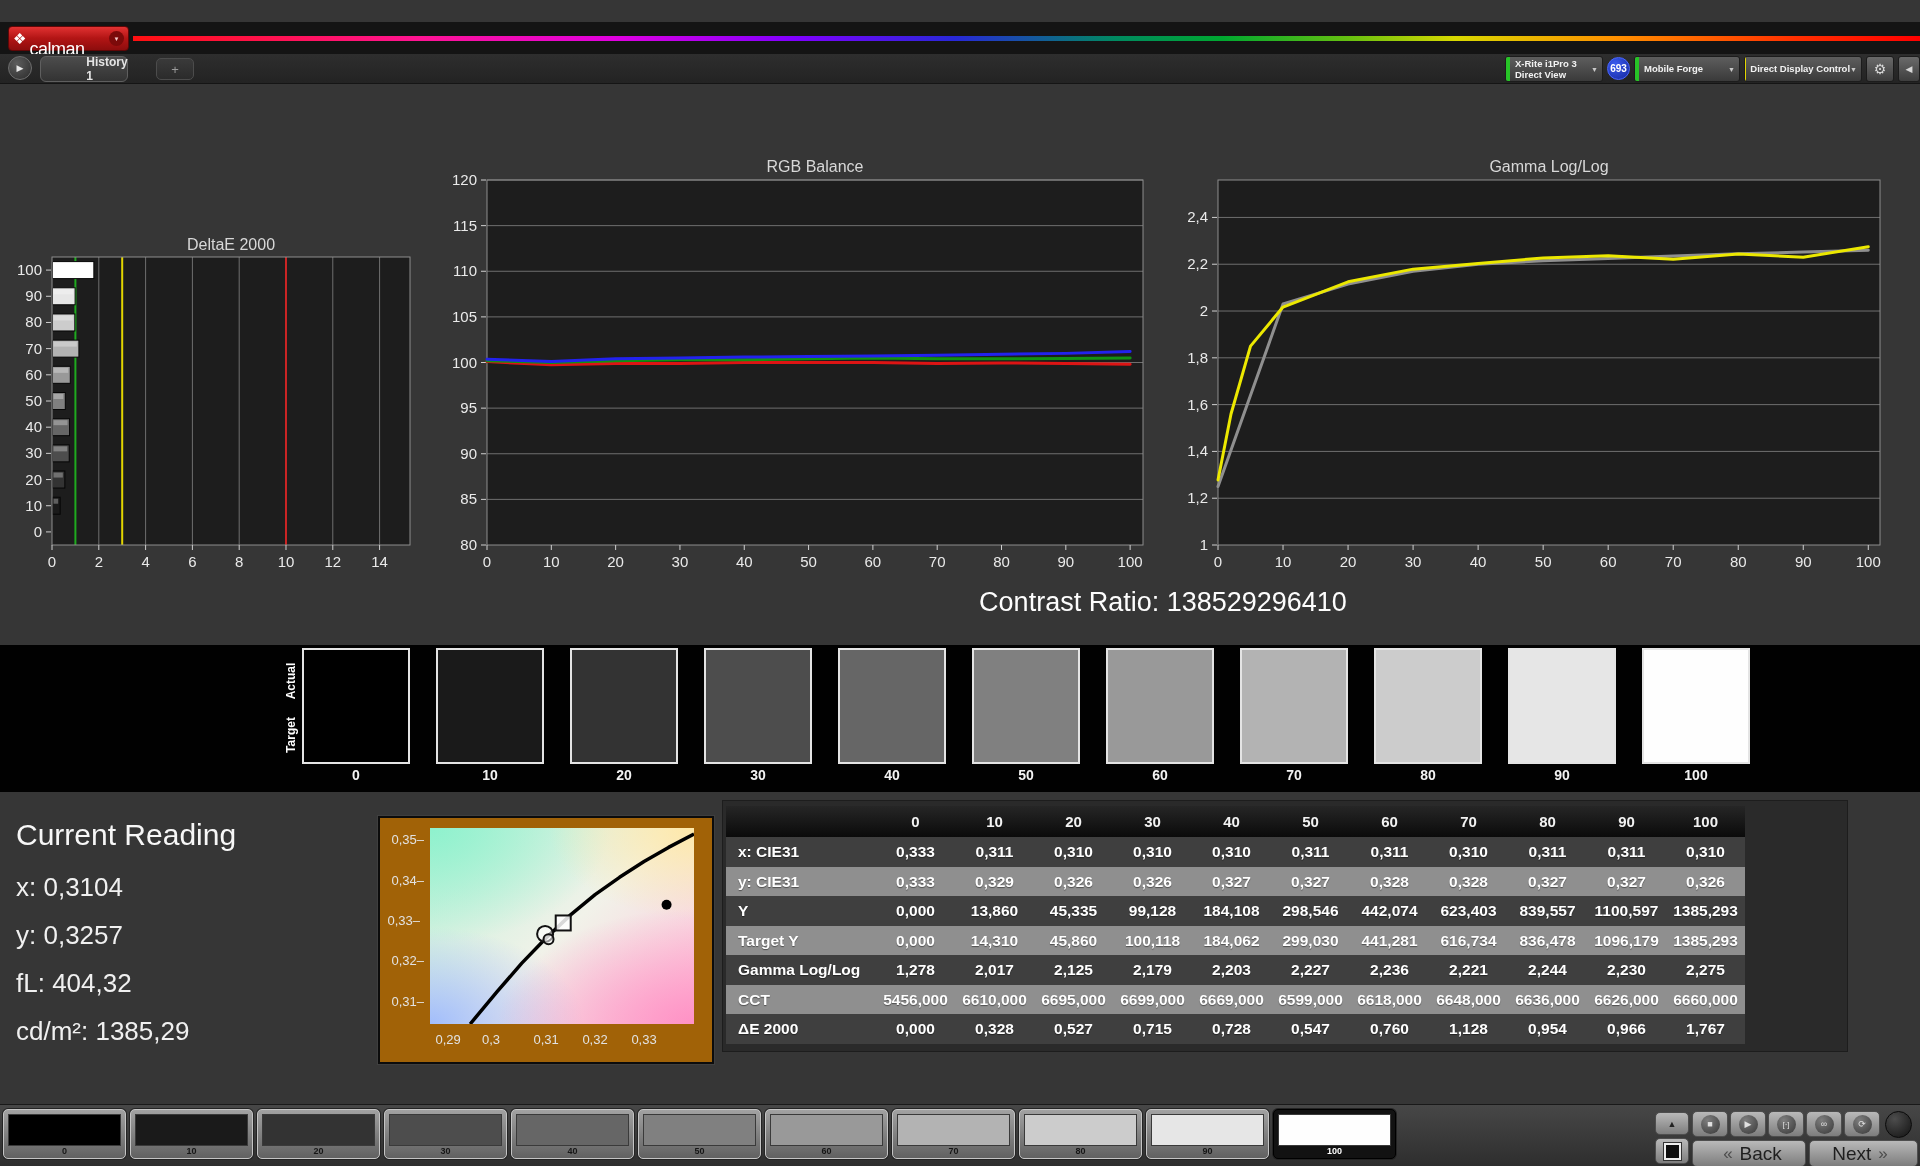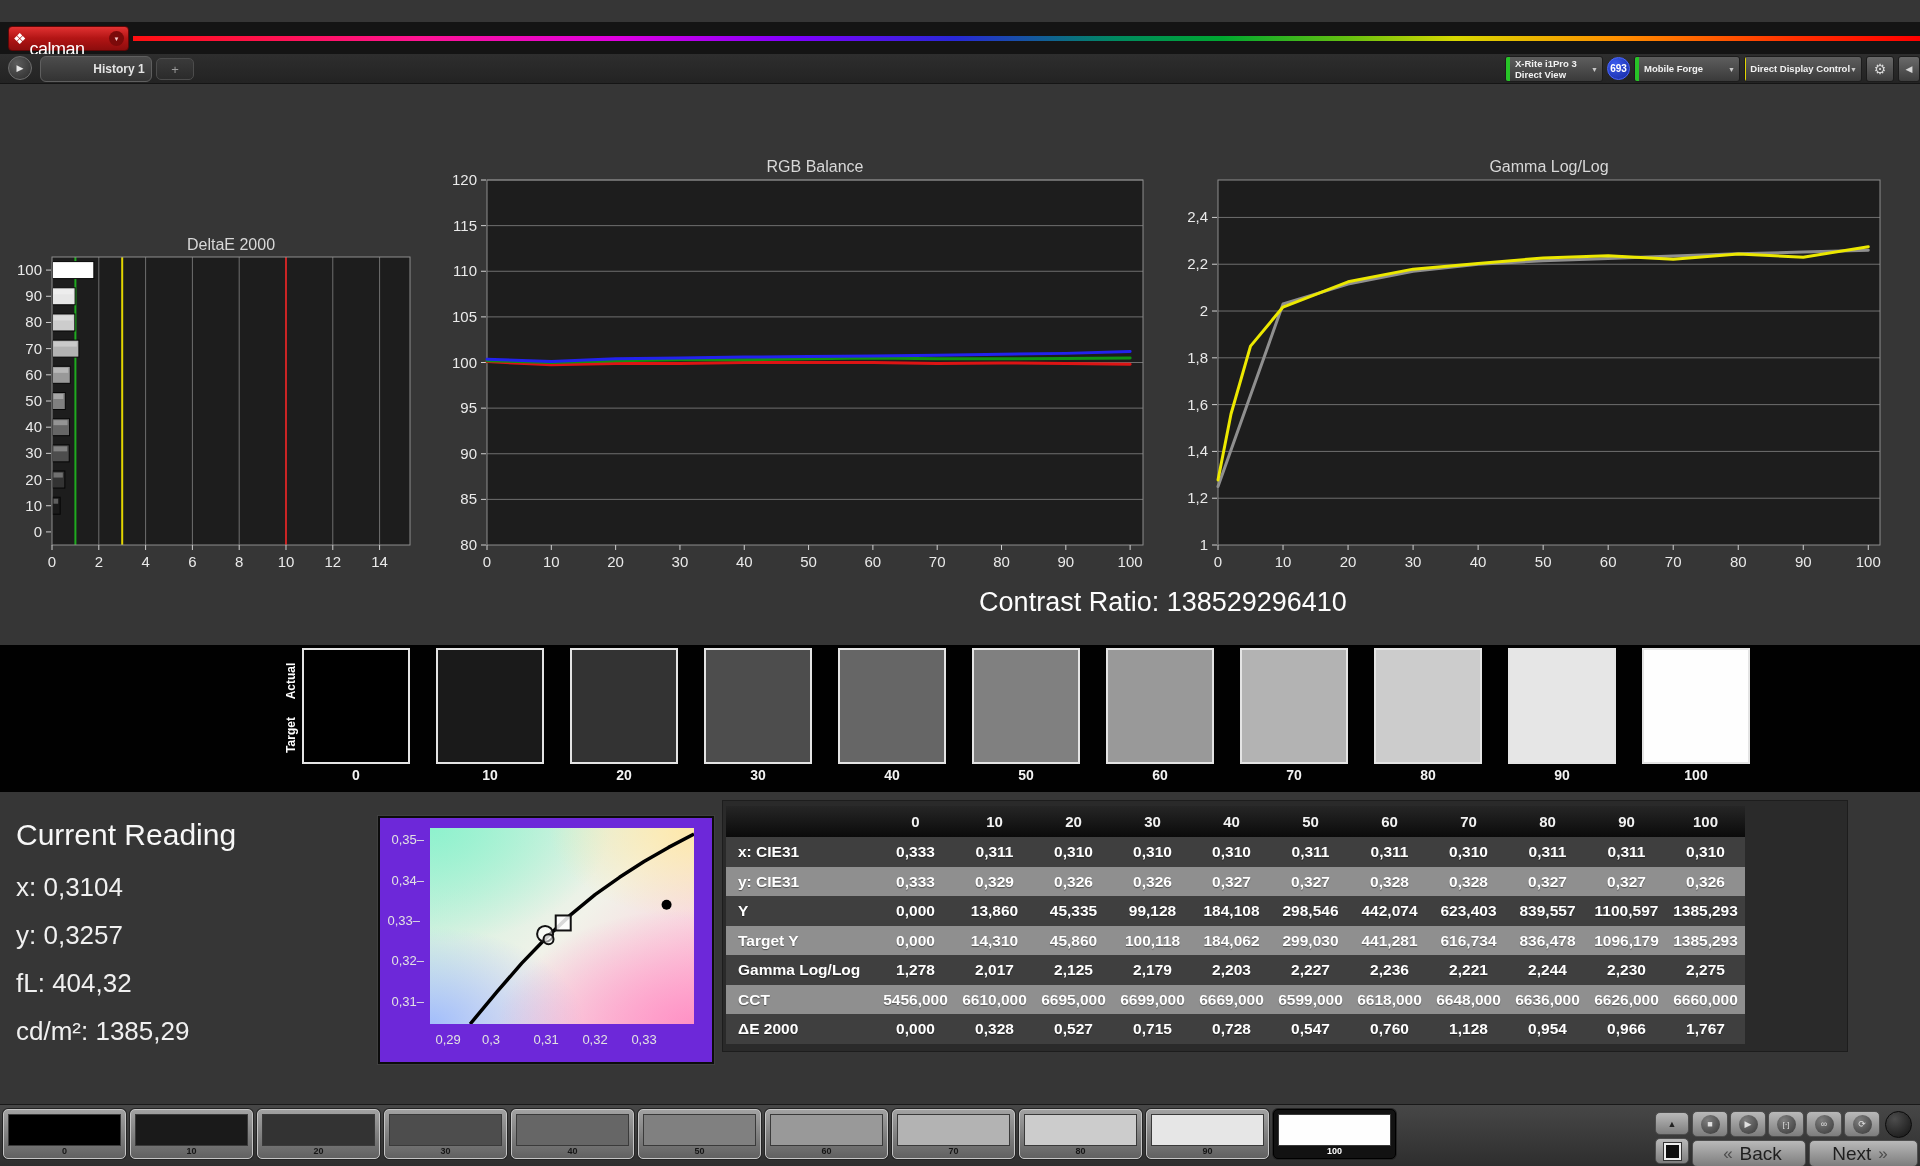--- a/index.html
+++ b/index.html
@@ -27,21 +27,21 @@
   .rainbow{position:absolute;left:133px;right:0;top:14px;height:5px;
     background:linear-gradient(90deg,#ff1010 0%,#ff1493 16%,#e000e0 27%,#8000ff 37%,
       #2828d8 46%,#008a60 55%,#00a830 61%,#66c010 68%,#d8d800 74%,#ff9000 83%,#ff3000 93%,#ff0000 100%);}
 
   
   .toolbar{position:absolute;left:0;top:54px;width:1920px;height:30px;
     background:linear-gradient(180deg,#2e2e2e,#232323);border-bottom:1px solid #151515;box-sizing:border-box;}
   .playtab{position:absolute;left:8px;top:2px;width:24px;height:24px;border-radius:50%;
     background:radial-gradient(circle at 35% 30%,#5d5d5d,#2b2b2b);border:1px solid #6e6e6e;
     color:#e8e8e8;font-size:9px;display:flex;align-items:center;justify-content:center;box-sizing:border-box;}
-  .histtab{position:absolute;left:40px;top:2px;width:112px;height:26px;border-radius:6px;
+  .histtab{position:absolute;left:40px;top:2px;width:88px;height:26px;border-radius:6px;
     background:linear-gradient(180deg,#4c4c4c,#333);border:1px solid #5f5f5f;box-sizing:border-box;
     color:#e4e4e4;font-size:12px;font-weight:700;display:flex;align-items:center;justify-content:center;padding-left:46px;}
   .plustab{position:absolute;left:156px;top:4px;width:38px;height:22px;border-radius:5px;
     background:linear-gradient(180deg,#3a3a3a,#2b2b2b);border:1px solid #4c4c4c;box-sizing:border-box;
     color:#9a9a9a;font-size:13px;display:flex;align-items:center;justify-content:center;}
   .dd{position:absolute;top:2px;height:26px;border-radius:3px;box-sizing:border-box;
     background:linear-gradient(180deg,#5e5e5e,#3a3a3a);border:1px solid #1c1c1c;
     color:#f2f2f2;display:flex;align-items:center;overflow:hidden;}
   .dd .bar{width:4px;align-self:stretch;margin-right:5px;}
   .dd .txt{font-size:9.5px;line-height:1.2;font-weight:700;white-space:nowrap;}
@@ -66,21 +66,21 @@
   .vlabel{position:absolute;width:60px;height:14px;transform:rotate(-90deg);font-size:12px;
     font-weight:700;color:#fff;text-align:center;}
   .sw{position:absolute;top:3px;height:112px;border:2px solid #e4e4e4;box-sizing:content-box;}
   .sw-lab{position:absolute;top:122px;height:20px;color:#f2f2f2;font-size:14px;font-weight:700;text-align:center;}
 
   
   .reading-title{position:absolute;left:16px;top:818px;font-size:30px;color:#f7f7f7;}
   .reading-line{position:absolute;left:16px;font-size:26px;color:#f0f0f0;white-space:nowrap;}
 
   
-  .cie-box{position:absolute;left:378px;top:816px;width:336px;height:248px;background:#6d28d9;
+  .cie-box{position:absolute;left:378px;top:816px;width:336px;height:248px;background:#a16207;
     border:2px solid #0c0c0c;box-shadow:0 0 0 1px #3f3f3f;box-sizing:border-box;}
   .cie-plot{position:absolute;left:50px;top:10px;width:264px;height:196px;
     background:
       radial-gradient(120% 95% at 100% 100%, rgba(255,140,195,.9), rgba(255,140,195,0) 62%),
       radial-gradient(100% 85% at 0% 100%, rgba(150,180,255,.85), rgba(150,180,255,0) 58%),
       radial-gradient(95% 80% at 100% 0%, rgba(255,232,165,.95), rgba(255,232,165,0) 58%),
       radial-gradient(110% 95% at 0% 0%, rgba(140,242,205,.95), rgba(140,242,205,0) 62%),
       linear-gradient(135deg,#bdf0d8,#f1f2e9 52%,#ffc4da);}
   .cie-ylab{position:absolute;width:40px;text-align:right;font-size:13px;color:#e2e2e2;}
   .cie-xlab{position:absolute;width:44px;text-align:center;font-size:13px;color:#e2e2e2;top:214px;}

